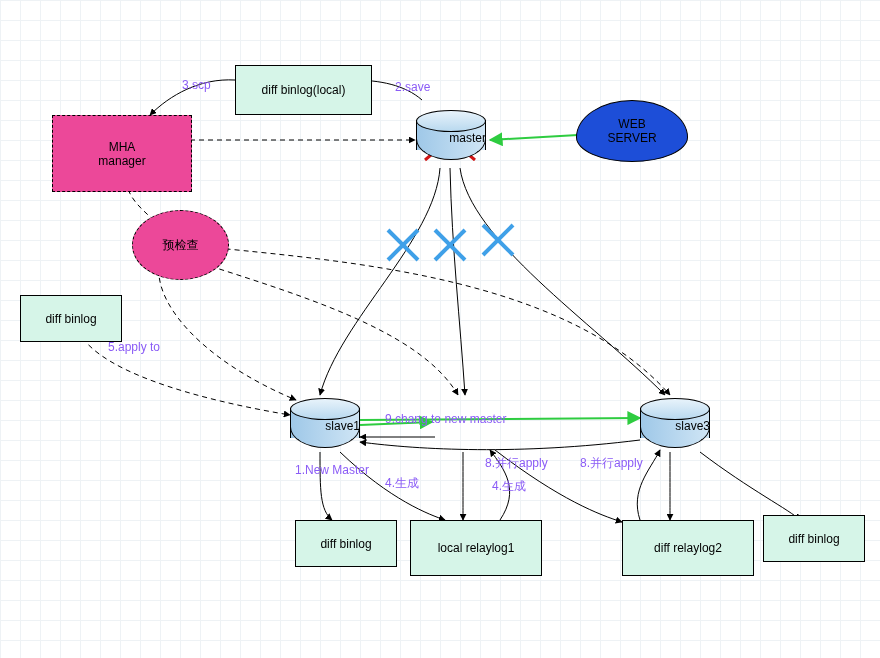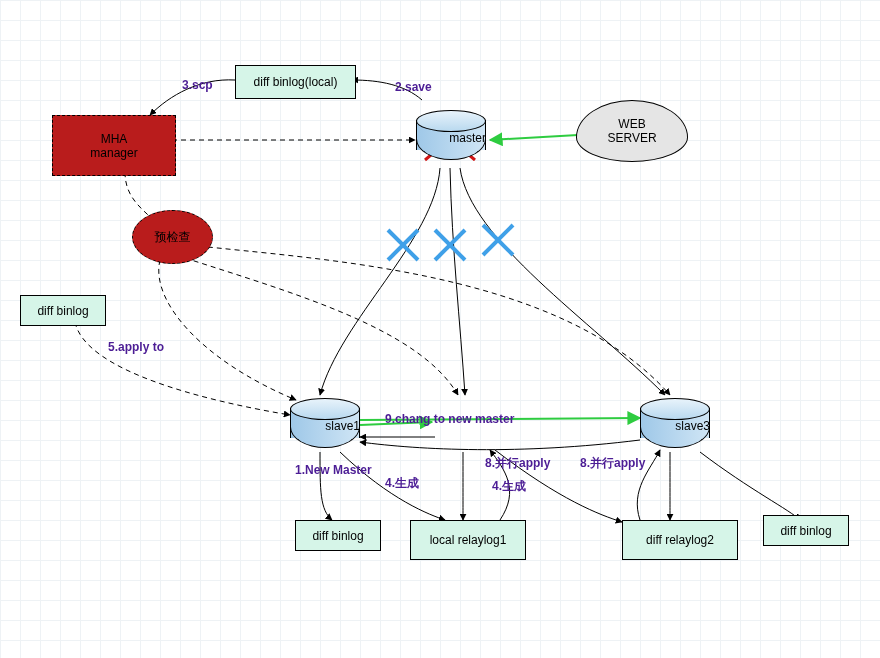--- a/index.html
+++ b/index.html
@@ -3,32 +3,32 @@
 <meta charset="utf-8">
 <style>
   html,body{margin:0;padding:0;width:880px;height:658px;background:#fff;font-family:Arial,"Microsoft YaHei",sans-serif;font-size:12px;overflow:hidden}
   .canvas{position:relative;width:880px;height:658px}
   
   .grid{position:absolute;inset:0;background-image:
     linear-gradient(to right,#eef2f5 1px,transparent 1px),
     linear-gradient(to bottom,#eef2f5 1px,transparent 1px);
     background-size:20px 20px}
   
-  .box{position:absolute;border:1px solid #000;background:#d6f5e8;display:flex;align-items:center;justify-content:center;text-align:center;padding:2px}
-  .box.dashed{border-style:dashed;background:#b91c1c}
-  .cloud{position:absolute;border:1px solid #000;border-radius:50% 50% 50% 50% / 60% 60% 40% 40%;background:#e5e5e5;display:flex;align-items:center;justify-content:center;text-align:center}
+  .box{position:absolute;border:1px solid #000;background:#d6f5e8;display:flex;align-items:center;justify-content:center;text-align:center;padding:10px}
+  .box.dashed{border-style:dashed;background:#ec4899}
+  .cloud{position:absolute;border:1px solid #000;border-radius:50% 50% 50% 50% / 60% 60% 40% 40%;background:#1d4ed8;display:flex;align-items:center;justify-content:center;text-align:center}
   
   .db{position:absolute;width:70px;height:50px}
   .dbBody{position:absolute;left:0;right:0;top:10px;bottom:10px;background:linear-gradient(to right,#9fc8e8,#cfe5f5);border-left:1px solid #000;border-right:1px solid #000}
   .dbTop{position:absolute;left:0;right:0;top:0;height:20px;border:1px solid #000;border-radius:50%;background:linear-gradient(to bottom,#e8f3fb,#b9d9ef)}
   .dbBot{position:absolute;left:0;right:0;bottom:0;height:20px;border:1px solid #000;border-top:none;border-radius:0 0 50% 50%/0 0 100% 100%;background:linear-gradient(to right,#9fc8e8,#cfe5f5)}
   .dbLabel{position:absolute;left:0;right:0;top:55%;text-align:right;transform:translateY(-50%);pointer-events:none}
   
   .lbl{position:absolute;white-space:nowrap}
-  .red{color:#4c1d95;font-weight:bold}
+  .red{color:#8b5cf6;font-weight:normal}
   .svgLayer{position:absolute;inset:0;pointer-events:none}
 </style>
 </head>
 <body>
 
 <div class="canvas">
   <div class="grid"></div>
 
   <svg class="svgLayer" width="880" height="658">
     <defs>

